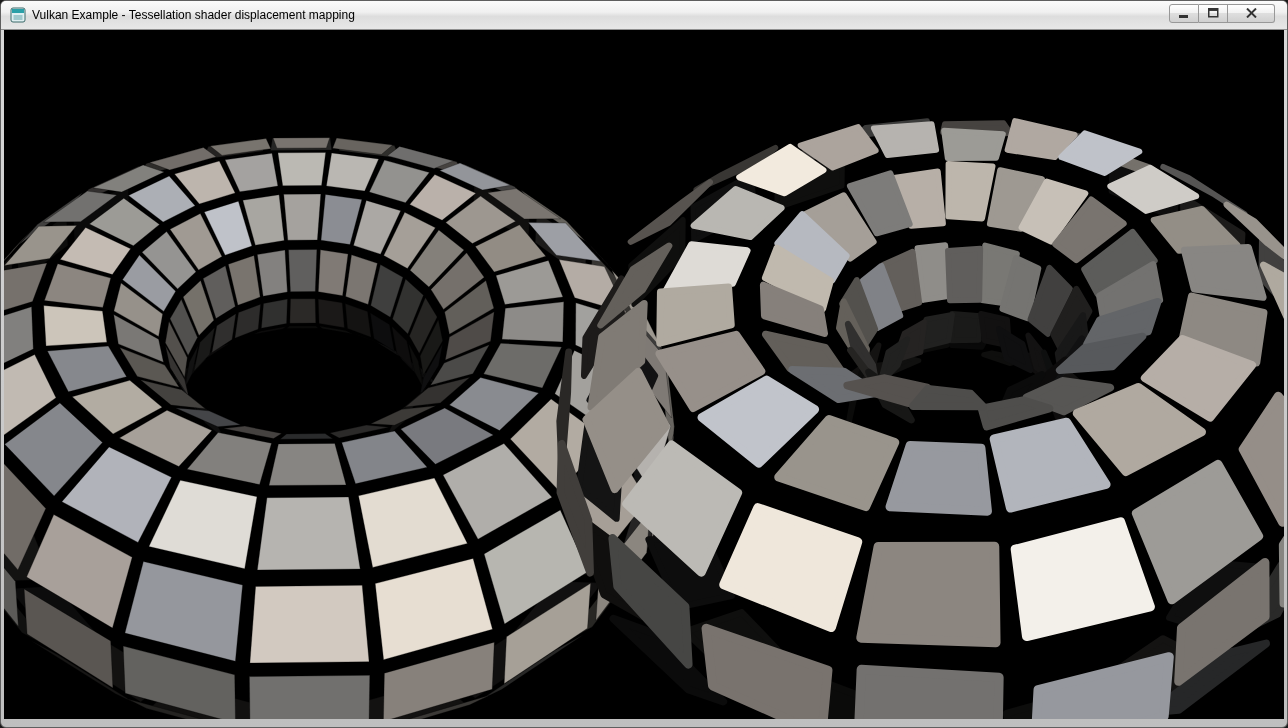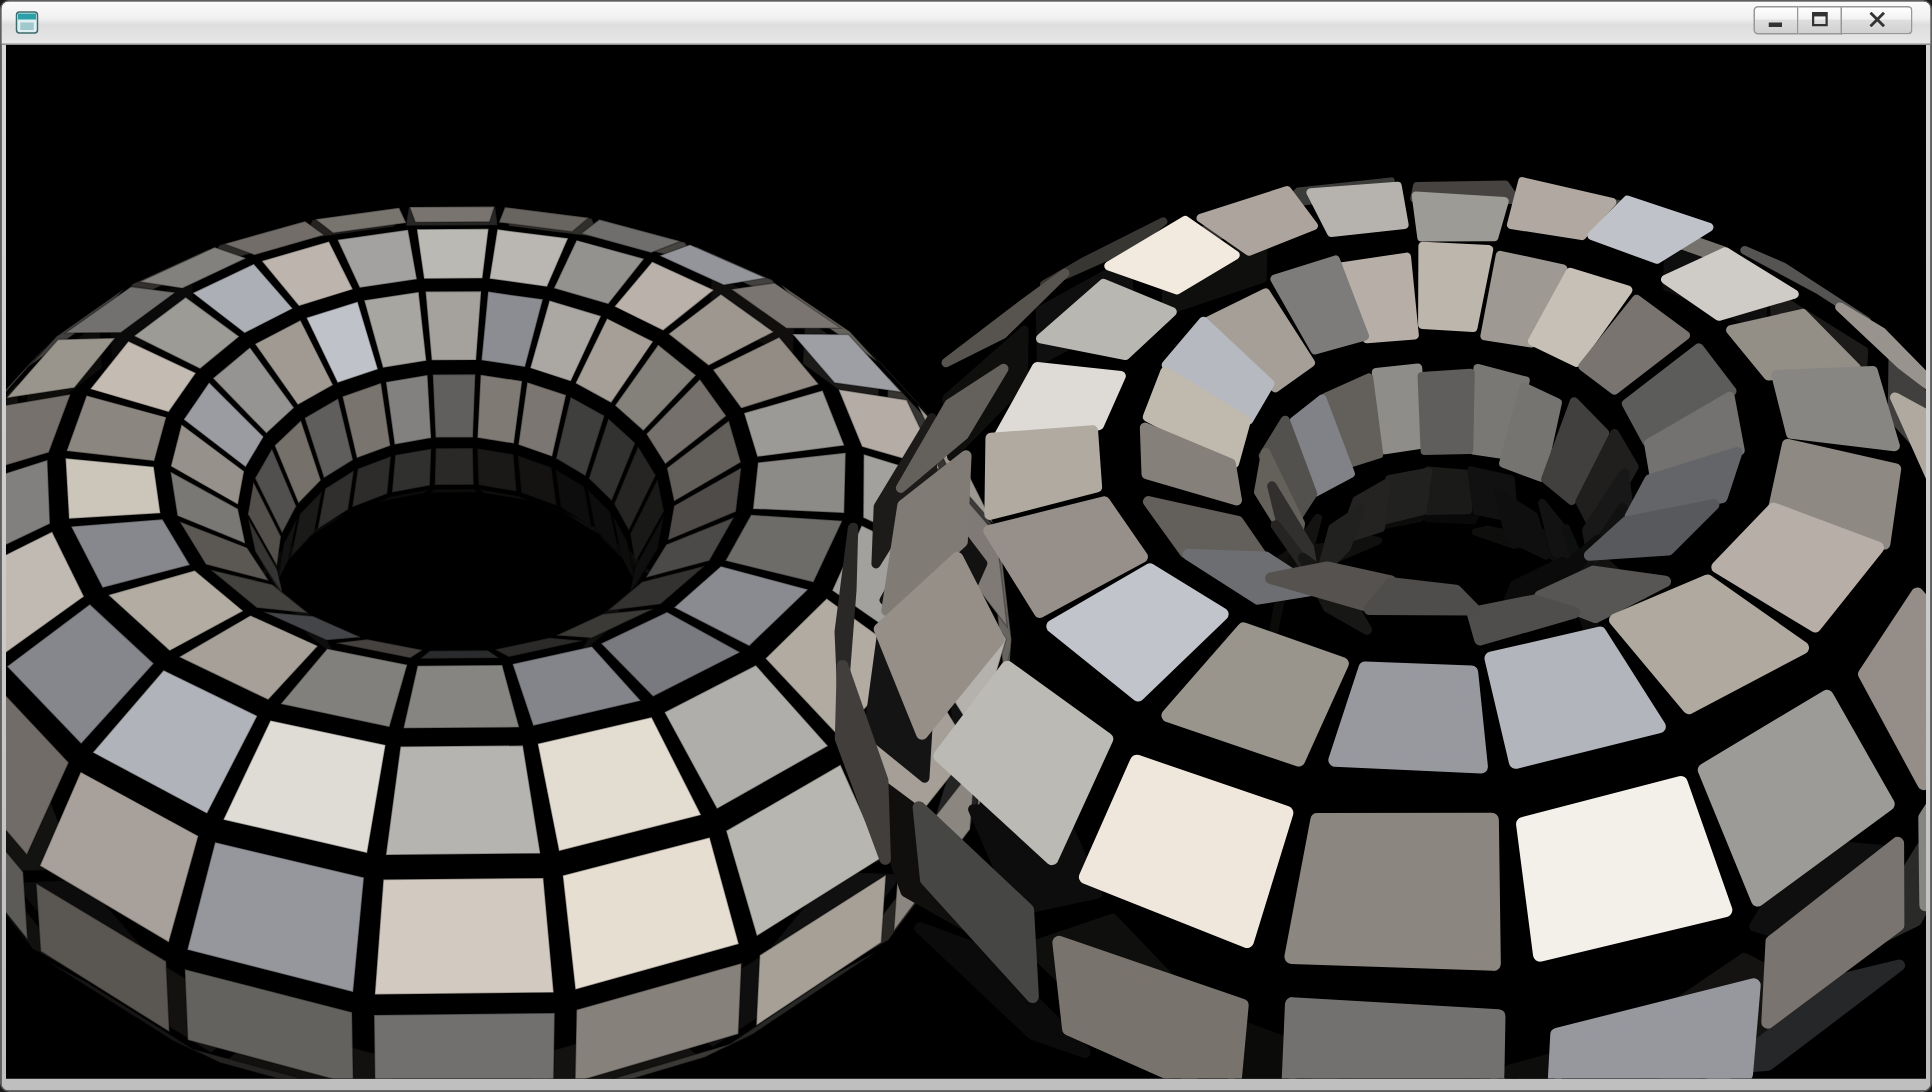--- a/index.html
+++ b/index.html
@@ -36,20 +36,21 @@
 
 <div class="window">
   <div class="titlebar">
     <span class="app-icon">
       <svg width="16" height="16" viewBox="0 0 16 16" aria-hidden="true">
         <rect x="1" y="1" width="14" height="14" rx="2" fill="#dfeff1" stroke="#3c6b6b"></rect>
         <rect x="2" y="2" width="12" height="4" fill="#2aa0a8"></rect>
         <rect x="3.5" y="8" width="9" height="5" fill="#9fc9cd"></rect>
       </svg>
     </span>
+    <span class="title-text">Vulkan Example - Tessellation shader displacement mapping</span>
     <div class="controls">
       <button class="ctrl min">
         <span>
           <svg width="10" height="9" viewBox="0 0 10 9">
               <rect x="0" y="6" width="9" height="3" fill="#333"></rect>
             </svg>
         </span>
       </button>
       <button class="ctrl max">
         <span>

